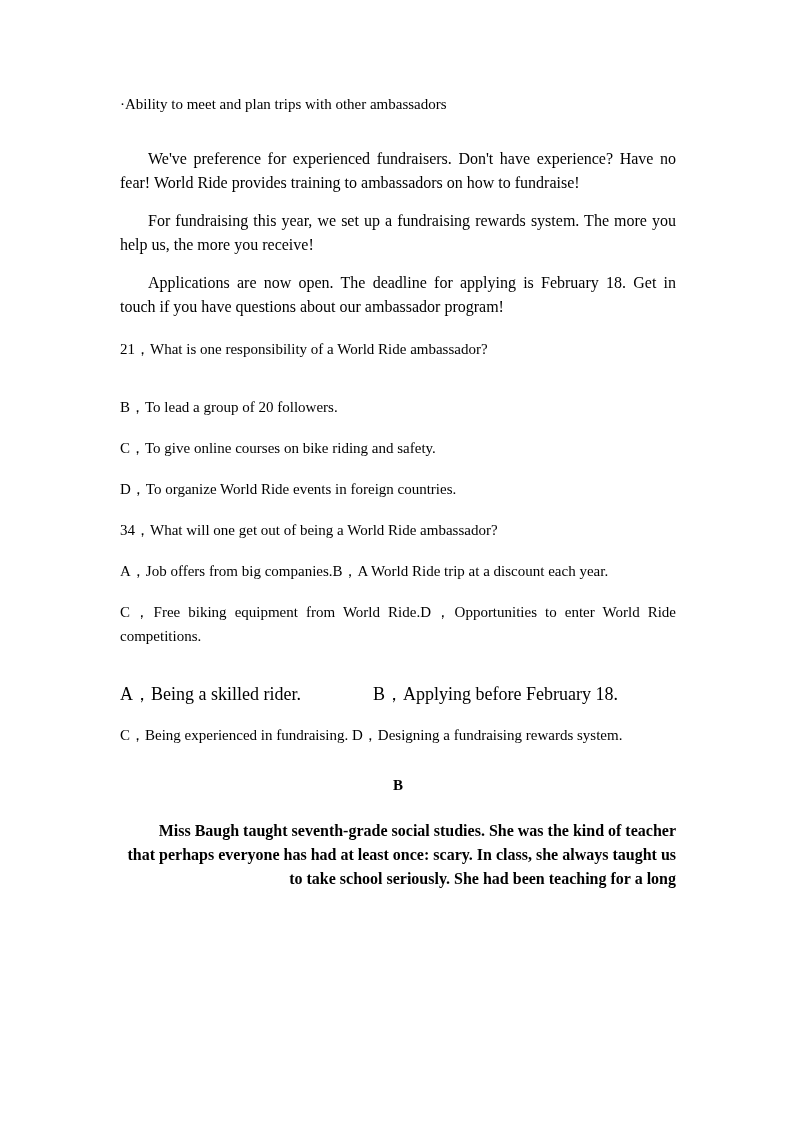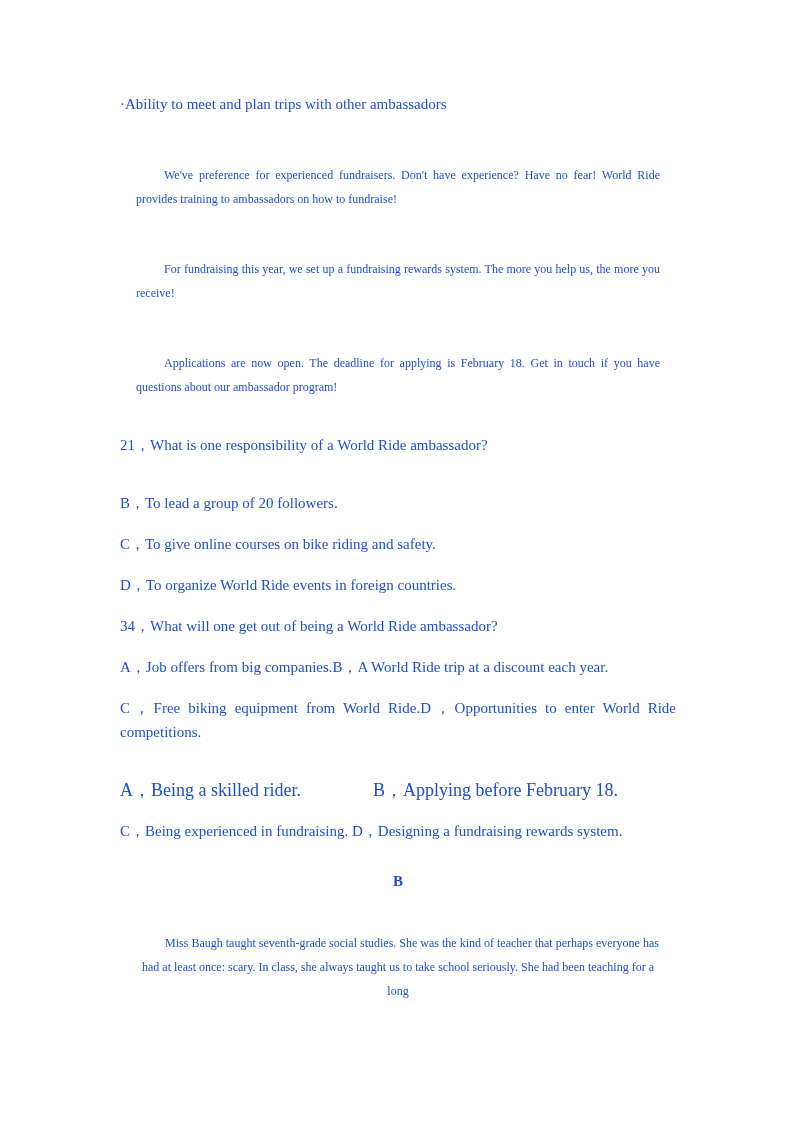--- a/index.html
+++ b/index.html
@@ -8,42 +8,43 @@
     background: #ffffff;
   }
   .page {
     position: relative;
     width: 794px;
     height: 1123px;
     background: #ffffff;
     margin: 0 auto;
     overflow: hidden;
     font-family: "Liberation Serif", "DejaVu Serif", serif;
-    color: #1d4ed8;
+    color: #000000;
   }
   .content {
     position: absolute;
     left: 120px;
     top: 92px;
     width: 556px;
   }
   .line {
     font-size: 15px;
     line-height: 24px;
     margin: 0;
   }
   .para {
-    font-size: 12px;
+    font-size: 16px;
     line-height: 24px;
-    margin: 16px;
+    margin: 0;
     text-align: justify;
     text-justify: inter-word;
   }
   .para.ragged {
-    text-align: center;
+    text-align: right;
+    font-weight: bold;
   }
   .indent {
     text-indent: 28px;
   }
   .bold {
     font-weight: bold;
   }
   .gap-sm { height: 14px; }
   .gap-md { height: 17px; }
   .gap-lg { height: 22px; }

